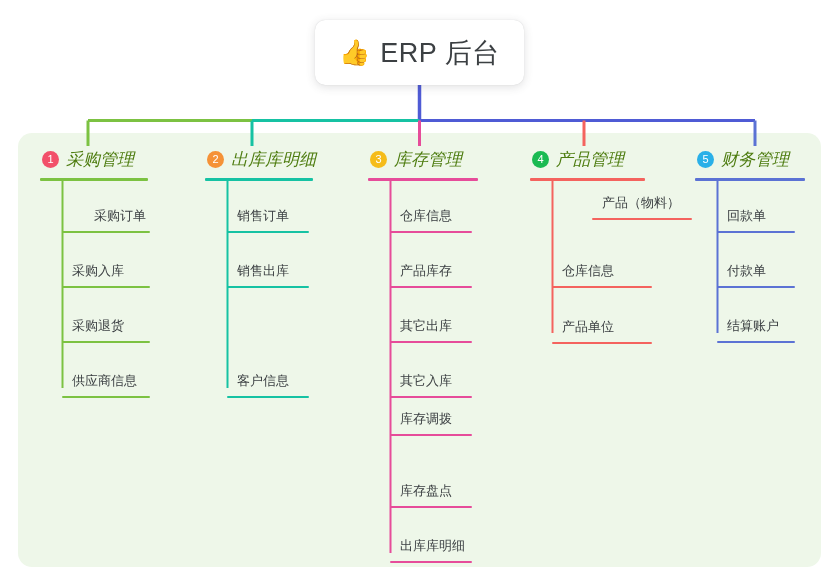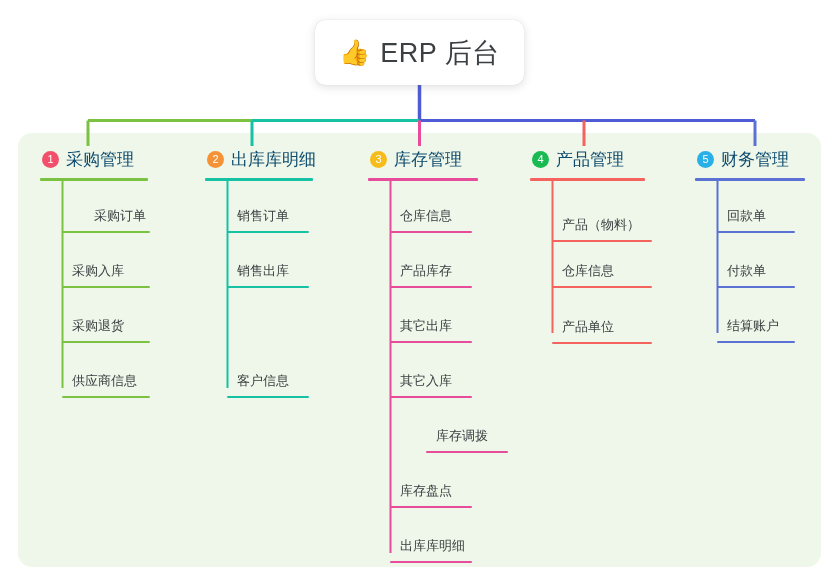--- a/index.html
+++ b/index.html
@@ -95,21 +95,22 @@
     border-radius: 50%;
     color: #ffffff;
     font-size: 11px;
     line-height: 17px;
     text-align: center;
     font-family: "Liberation Sans", sans-serif;
     flex: none;
   }
   .col-title {
     font-size: 17px;
-    color: #0c4a6e;
+    color: #4d7c0f;
+    font-style: italic;
   }
   .head-rule {
     height: 3px;
     border-radius: 1px;
     margin-top: 6px;
   }
 
   .leaf-area {
     position: relative;
     margin-top: 0px;
@@ -224,42 +225,42 @@
             <div class="leaf-rule" style="width: 82px; background: rgb(230, 76, 154);"></div>
           </div>
           <div class="leaf" style="top: 135px;">
             <span class="leaf-label">其它出库</span>
             <div class="leaf-rule" style="width: 82px; background: rgb(230, 76, 154);"></div>
           </div>
           <div class="leaf" style="top: 190px;">
             <span class="leaf-label">其它入库</span>
             <div class="leaf-rule" style="width: 82px; background: rgb(230, 76, 154);"></div>
           </div>
-          <div class="leaf" style="top: 245px; padding-left: 36px;">
+          <div class="leaf" style="top: 228px;">
             <span class="leaf-label">库存调拨</span>
             <div class="leaf-rule" style="width: 82px; background: rgb(230, 76, 154);"></div>
           </div>
           <div class="leaf" style="top: 300px;">
             <span class="leaf-label">库存盘点</span>
             <div class="leaf-rule" style="width: 82px; background: rgb(230, 76, 154);"></div>
           </div>
           <div class="leaf" style="top: 355px;">
             <span class="leaf-label">出库库明细</span>
             <div class="leaf-rule" style="width: 82px; background: rgb(230, 76, 154);"></div>
           </div>
         </div>
       </div>
       <div class="column" style="left: 530px;">
         <div class="col-head">
           <span class="badge" style="background: rgb(26, 186, 82);">4</span>
           <span class="col-title">产品管理</span>
         </div>
         <div class="head-rule" style="width: 115px; background: rgb(244, 99, 94);"></div>
         <div class="leaf-area" style="height: 165px;">
-          <div class="leaf" style="top: 34px;">
+          <div class="leaf" style="top: 12px; padding-left: 40px;">
             <span class="leaf-label">产品（物料）</span>
             <div class="leaf-rule" style="width: 100px; background: rgb(244, 99, 94);"></div>
           </div>
           <div class="leaf" style="top: 80px;">
             <span class="leaf-label">仓库信息</span>
             <div class="leaf-rule" style="width: 100px; background: rgb(244, 99, 94);"></div>
           </div>
           <div class="leaf" style="top: 136px;">
             <span class="leaf-label">产品单位</span>
             <div class="leaf-rule" style="width: 100px; background: rgb(244, 99, 94);"></div>

